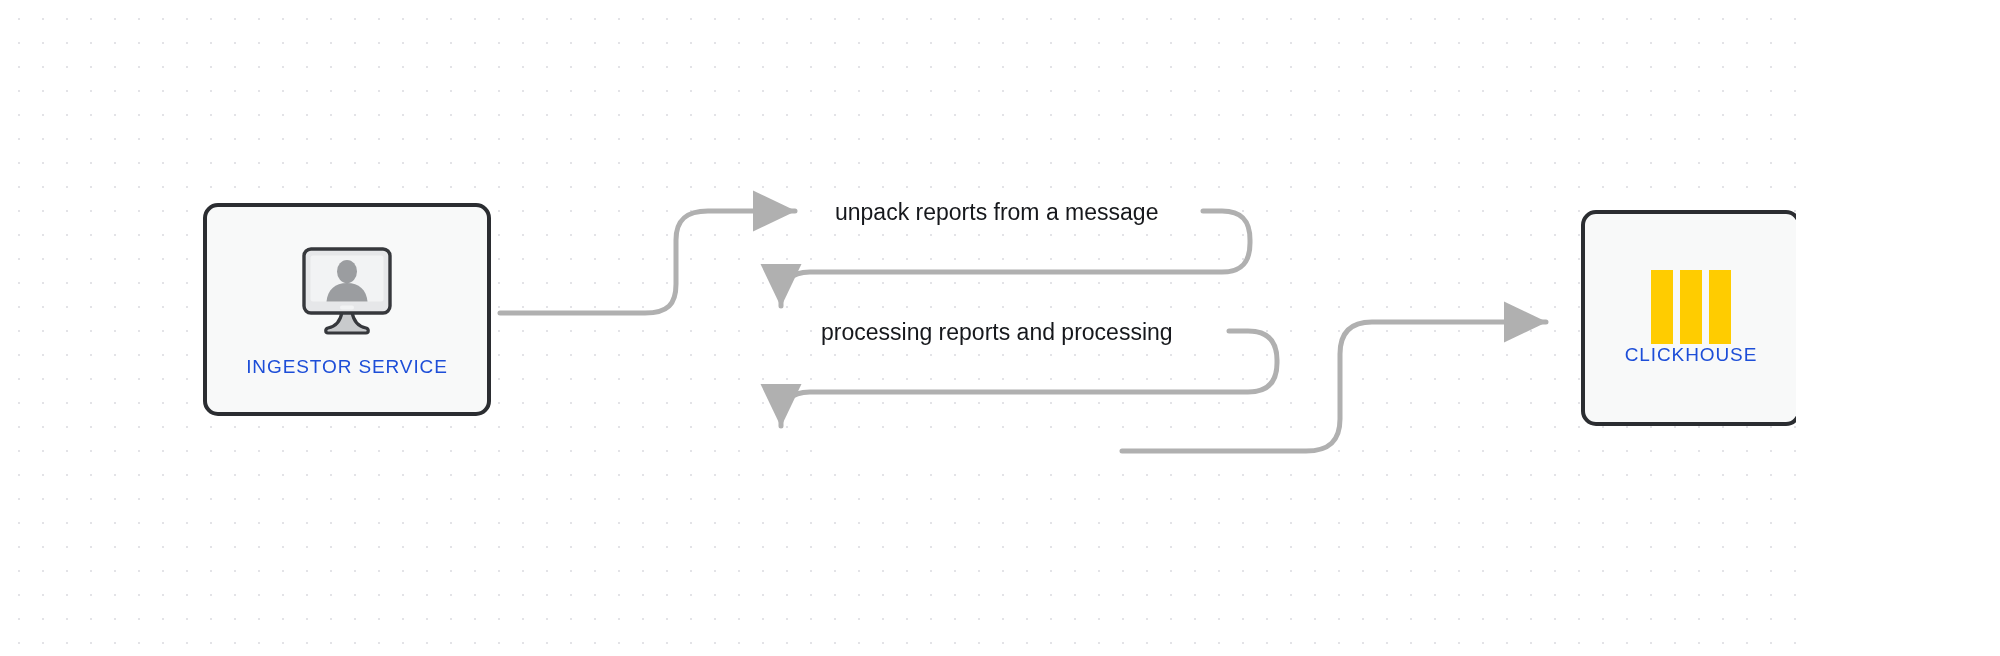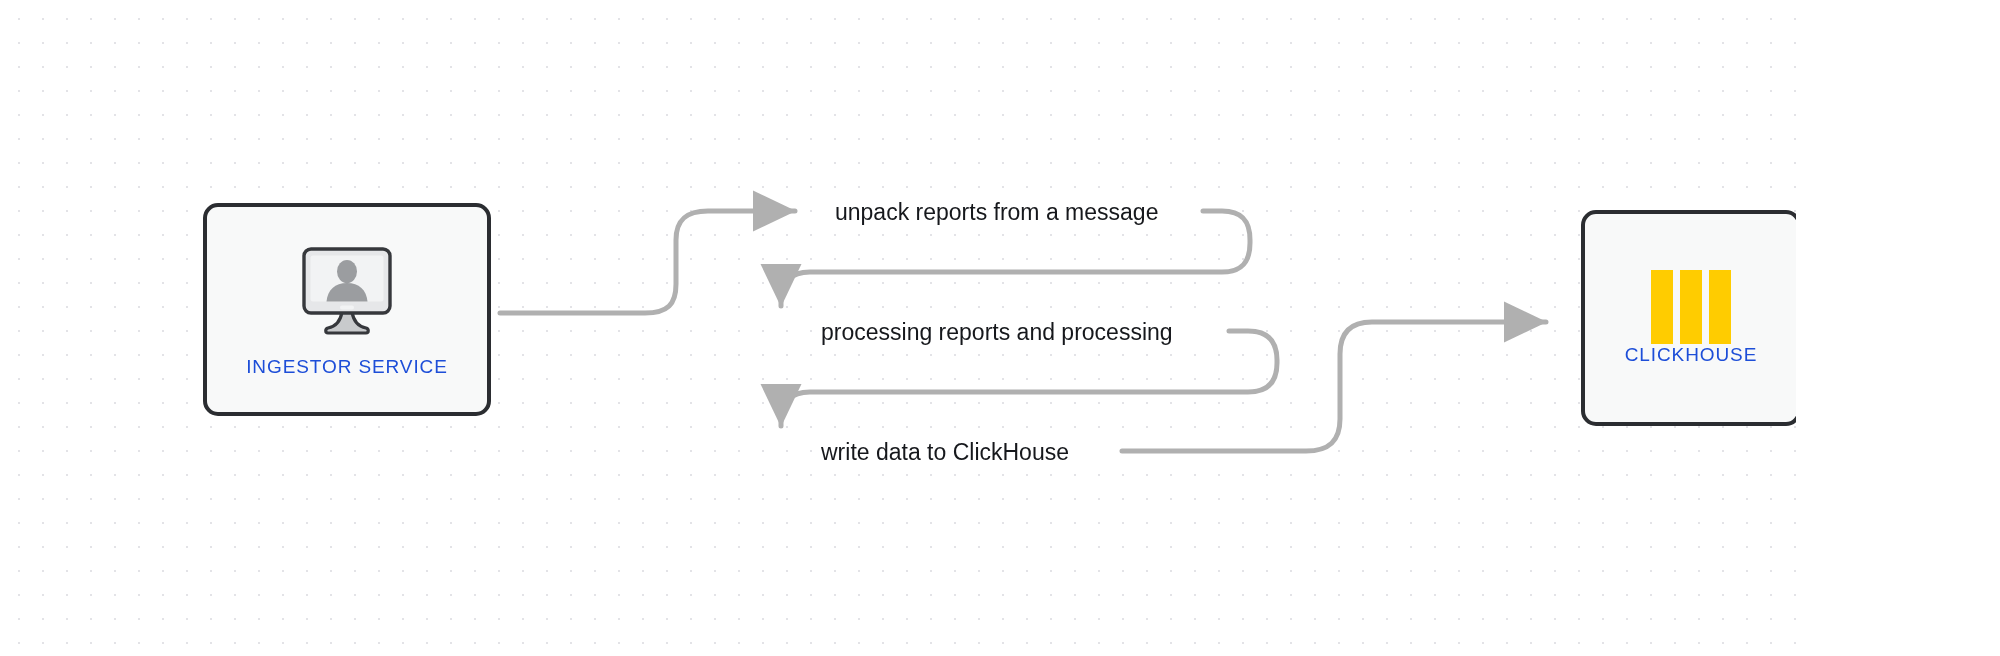--- a/index.html
+++ b/index.html
@@ -132,21 +132,20 @@
     </g>
   </svg>
 
   <div class="edge-label-bg" style="left:826px; top:211px; width:372px; height:30px;"></div>
   <div class="edge-label" style="left:828px; top:212px;">unpack reports from a message</div>
 
   <div class="edge-label-bg" style="left:812px; top:331px; width:412px; height:30px;"></div>
   <div class="edge-label" style="left:814px; top:332px;">processing reports and processing</div>
 
   <div class="edge-label-bg" style="left:812px; top:451px; width:306px; height:30px;"></div>
-  <div class="edge-label" style="left:814px; top:452px;">write data to ClickHouse</div>
 
   <div class="node node-ingestor">
     <svg class="node-icon" width="104" height="100" viewBox="0 0 104 100" xmlns="http://www.w3.org/2000/svg">
 
       <path d="M 33 86 C 43 84 46 76 47 70 L 57 70 C 58 76 61 84 71 86 C 74 86.8 74 91 71 91 L 33 91 C 30 91 30 86.8 33 86 z" fill="#c8cacc" stroke="#36383c" stroke-width="3.2" stroke-linejoin="round"></path>
 
       <rect x="9" y="7" width="86" height="64" rx="7" ry="7" fill="#e6e7e9" stroke="#36383c" stroke-width="3.4"></rect>
 
       <rect x="15.5" y="13.5" width="73" height="46" rx="2.5" ry="2.5" fill="#f2f3f4"></rect>
 

